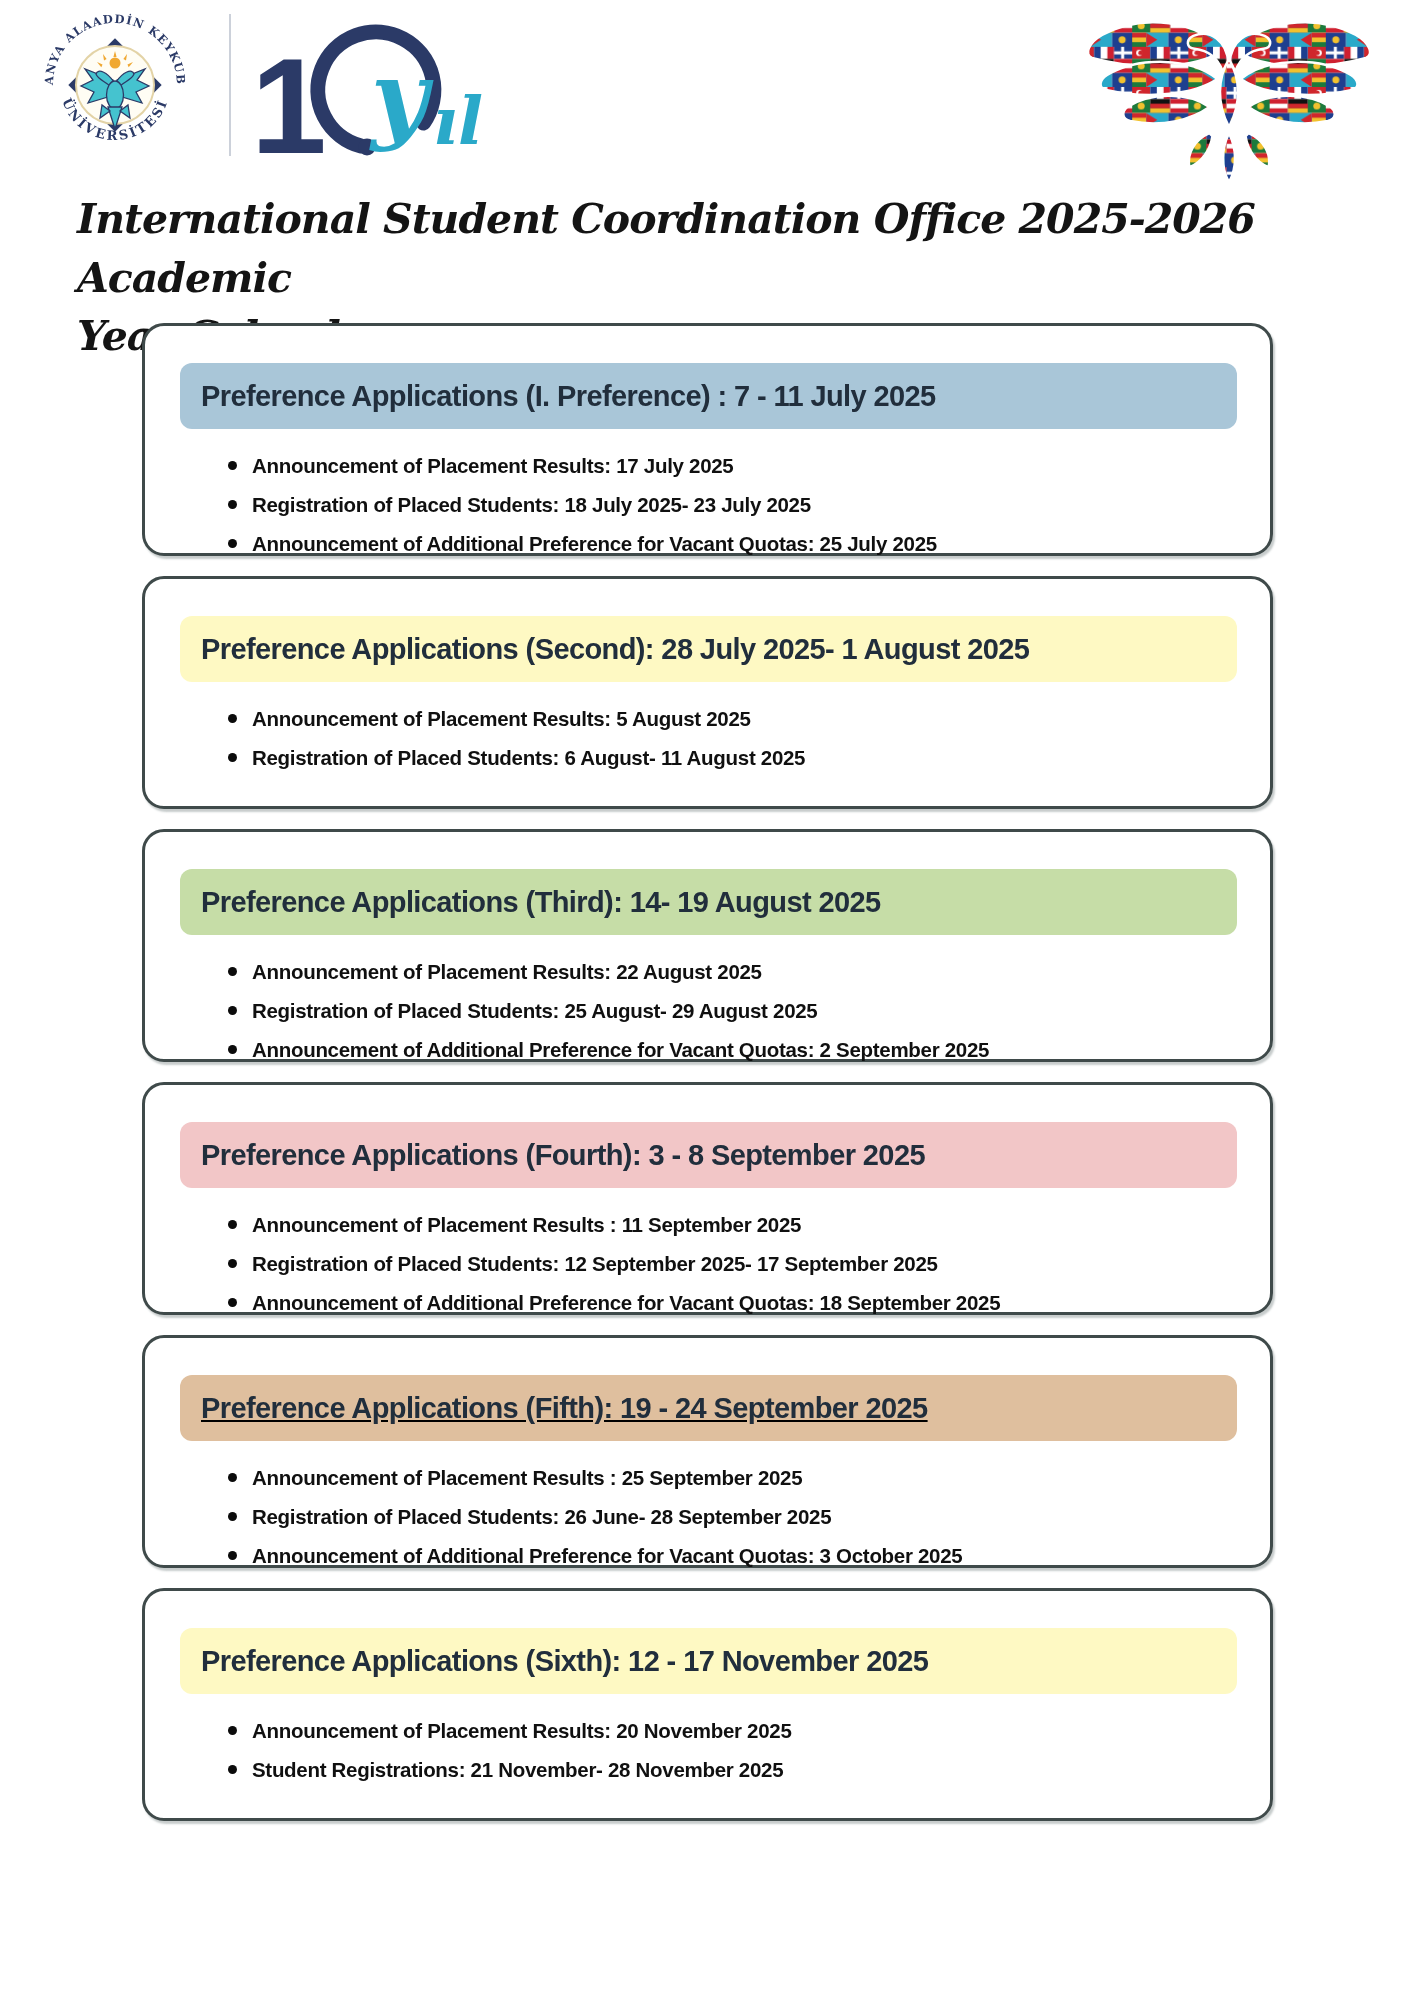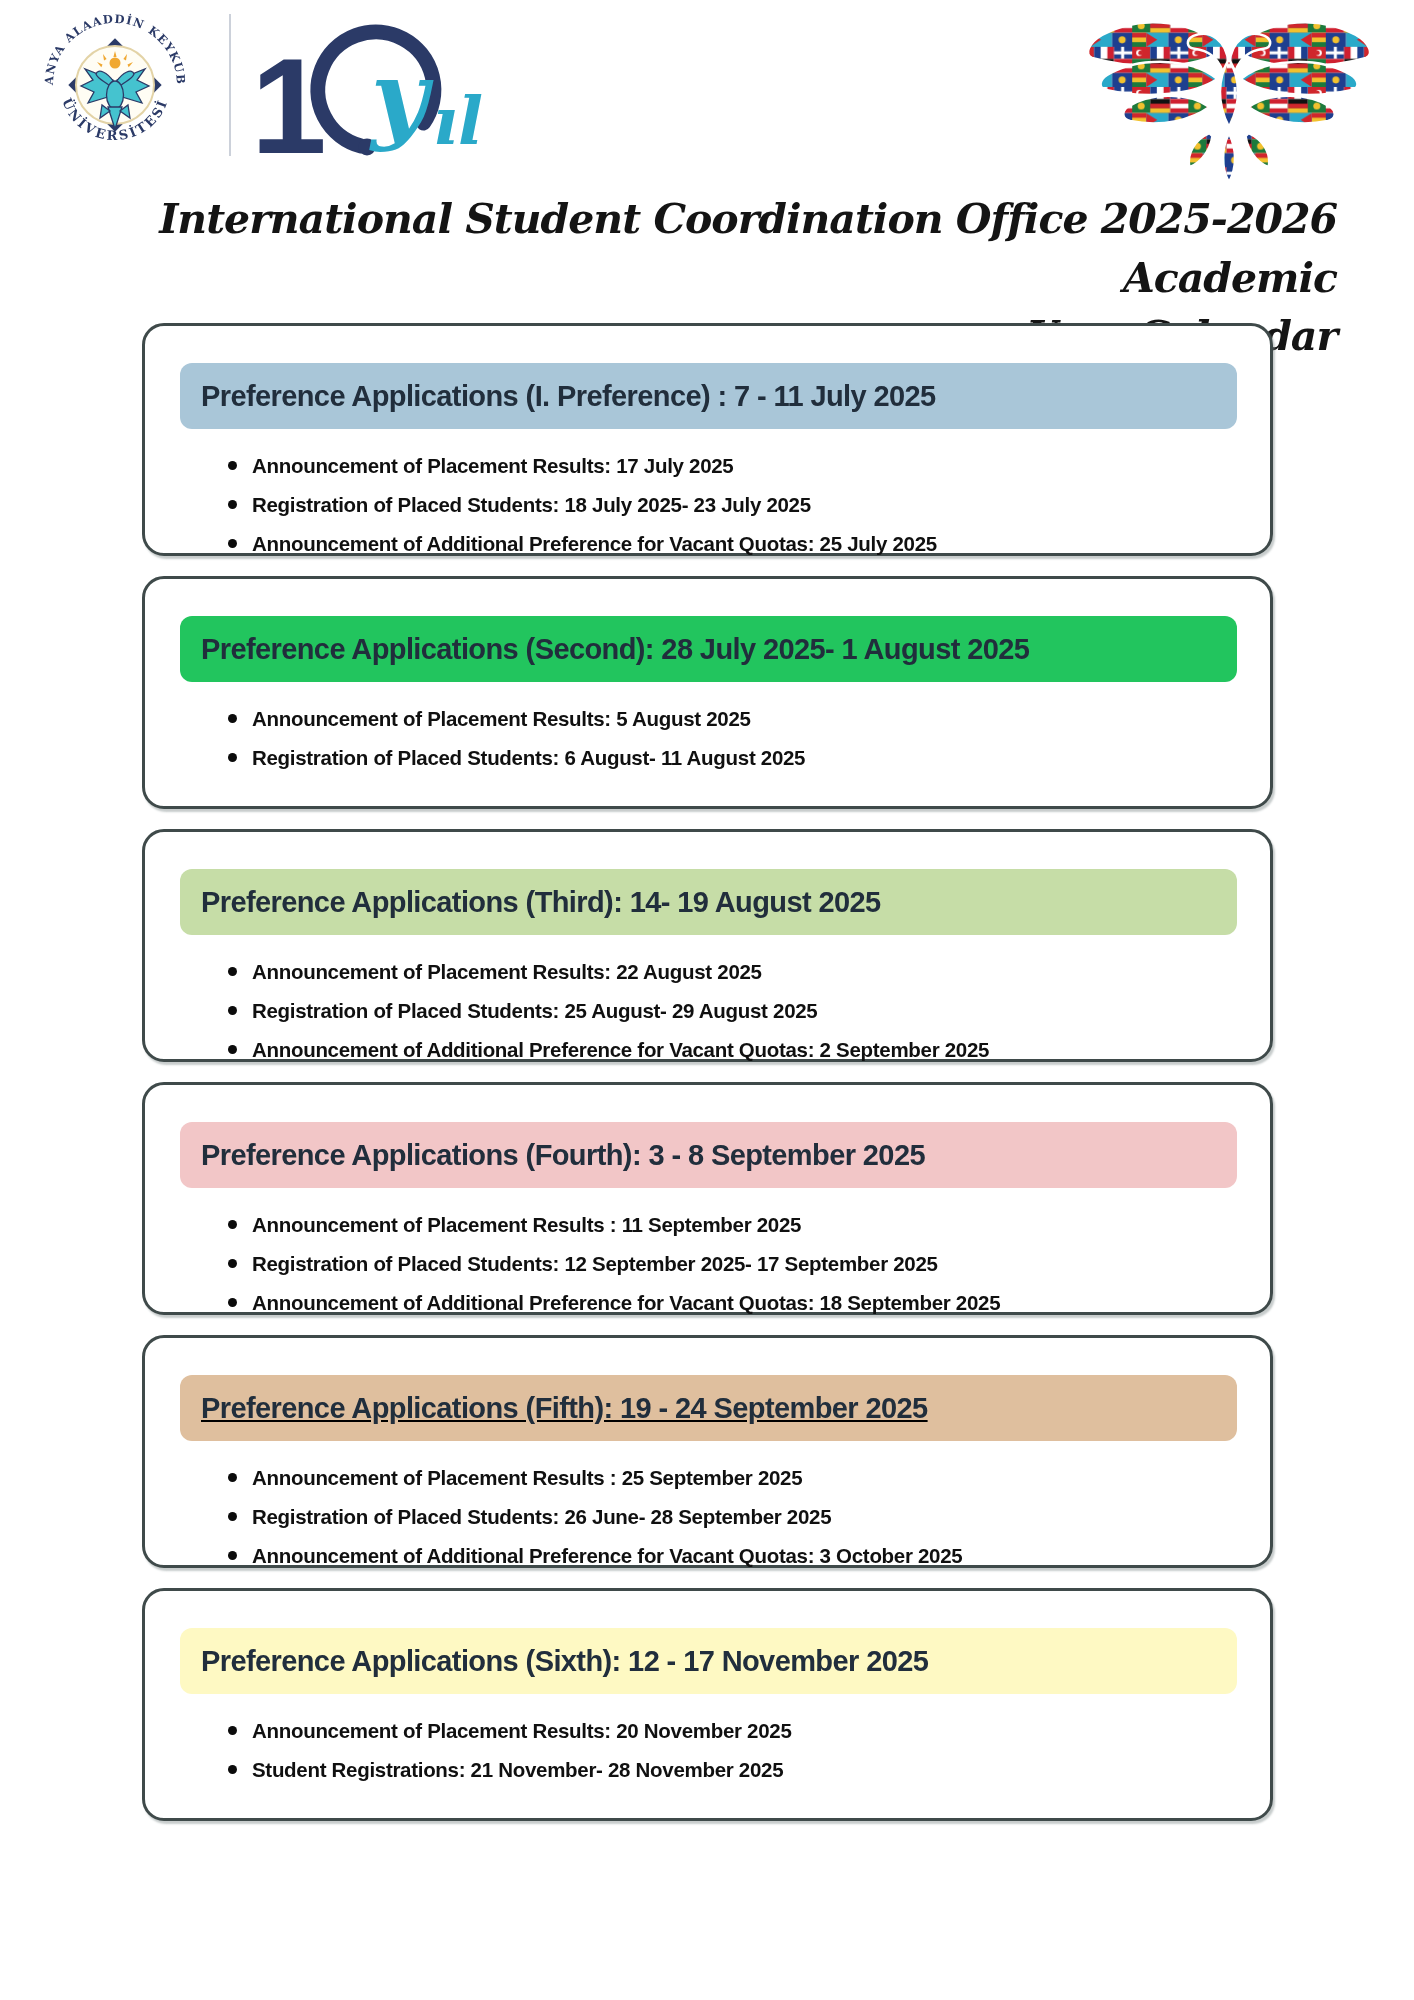--- a/index.html
+++ b/index.html
@@ -13,21 +13,21 @@
 
   
   .seal       { position: absolute; left: 40px;  top: 10px;  width: 150px; height: 150px; }
   .brand-sep  { position: absolute; left: 229px; top: 14px;  width: 2px;  height: 142px; background: #ccd1da; }
   .tenyil     { position: absolute; left: 255px; top: 20px;  width: 240px; height: 140px; }
   .flag-eagle { position: absolute; left: 1076px; top: 6px;  width: 306px; height: 182px; }
 
   
   .page-title {
     position: absolute; top: 163px; left: 50%; transform: translateX(-50%);
-    width: 1260px; text-align: right;
+    width: 1260px; text-align: left;
     font-family: "DejaVu Serif", serif;
     font-style: italic; font-weight: bold;
     font-size: 41px; line-height: 1.42;
     color: #141414; letter-spacing: -1px;
   }
   .page-title span { display: block; }
 
   
   .cards { position: absolute; top: 323px; left: 142px; width: 1131px; }
   .card {
@@ -197,21 +197,21 @@
       <span class="card-header-text">Preference Applications (I. Preference) : 7 - 11 July 2025</span>
     </div>
     <ul class="card-list">
         <li><span>Announcement of Placement Results: 17 July 2025</span></li>
         <li><span>Registration of Placed Students: 18 July 2025- 23 July 2025</span></li>
         <li><span>Announcement of Additional Preference for Vacant Quotas: 25 July 2025</span></li>
       </ul>
   </section>
 
   <section class="card">
-    <div class="card-header-bar" style="background: #22c55e;">
+    <div class="card-header-bar" style="background: #fef9c3;">
       <span class="card-header-text">Preference Applications (Second): 28 July 2025- 1 August 2025</span>
     </div>
     <ul class="card-list">
         <li><span>Announcement of Placement Results: 5 August 2025</span></li>
         <li><span>Registration of Placed Students: 6 August- 11 August 2025</span></li>
       </ul>
   </section>
 
   <section class="card">
     <div class="card-header-bar" style="background: rgb(198, 221, 167);">

